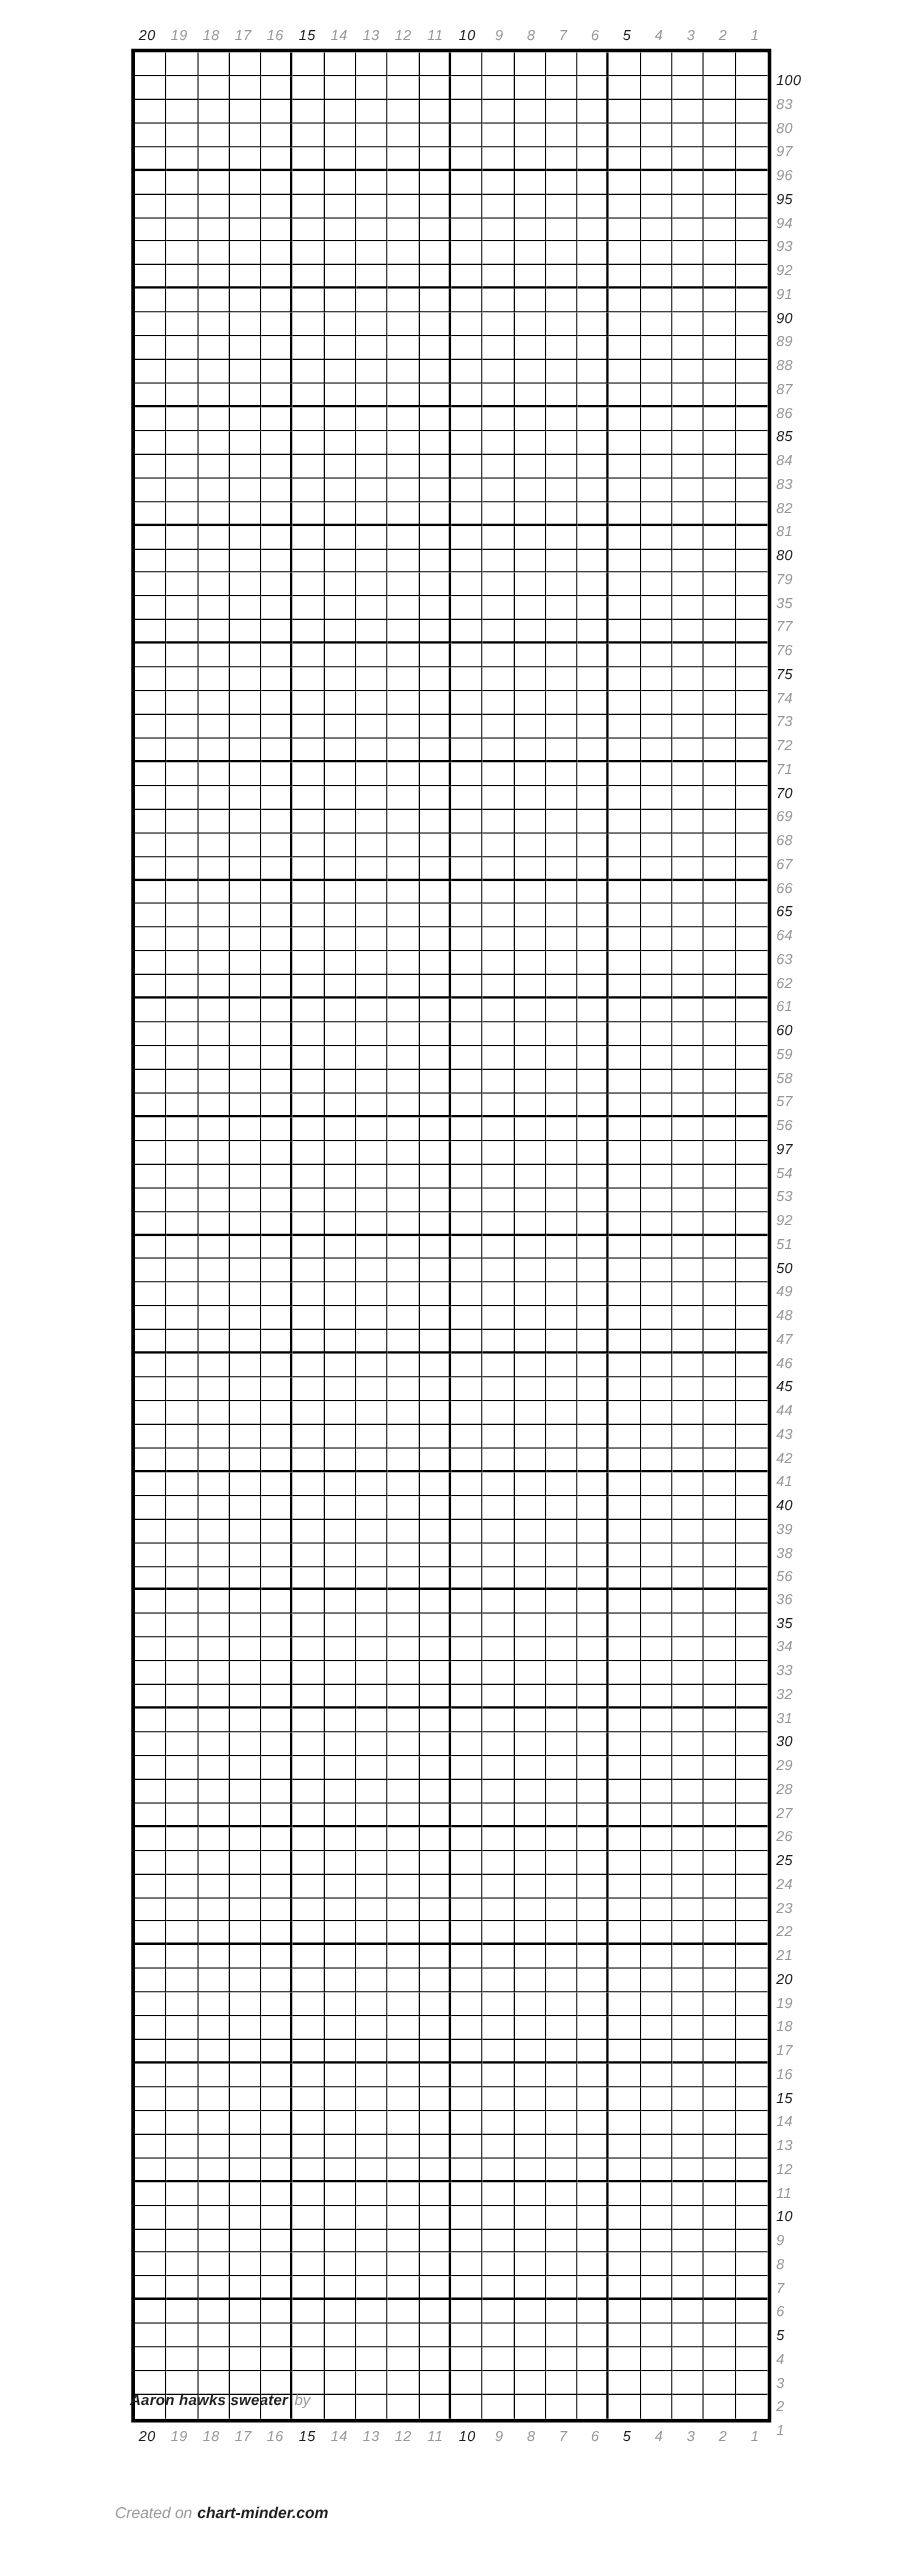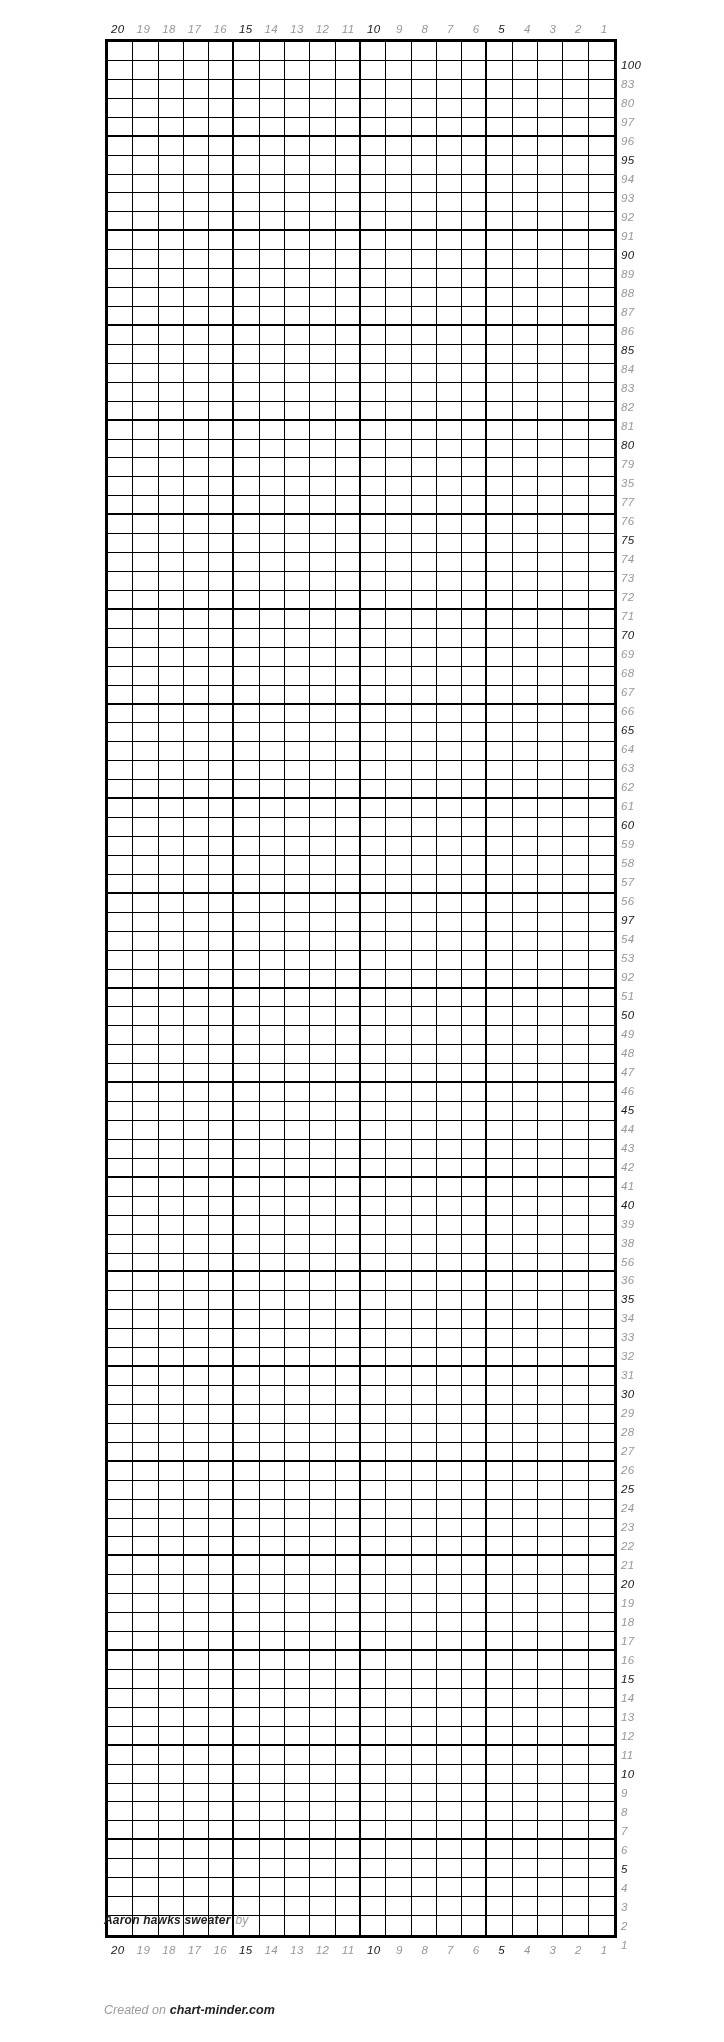--- a/index.html
+++ b/index.html
@@ -90,21 +90,21 @@
     font-size: 12px;
     line-height: 20px;
     color: #1f1f1f;
     white-space: nowrap;
   }
   .caption .title { font-weight: bold; letter-spacing: 0.2px; }
   .caption .by    { color: #9b9b9b; margin-left: 5px; }
 
   .credit {
     position: absolute;
-    left: 104px;
+    left: 92px;
     top: 2003px;
     font-size: 12.5px;
     line-height: 15px;
     color: #9b9b9b;
     white-space: nowrap;
   }
   .credit .site {
     color: #1f1f1f;
     font-weight: bold;
     margin-left: 4px;

